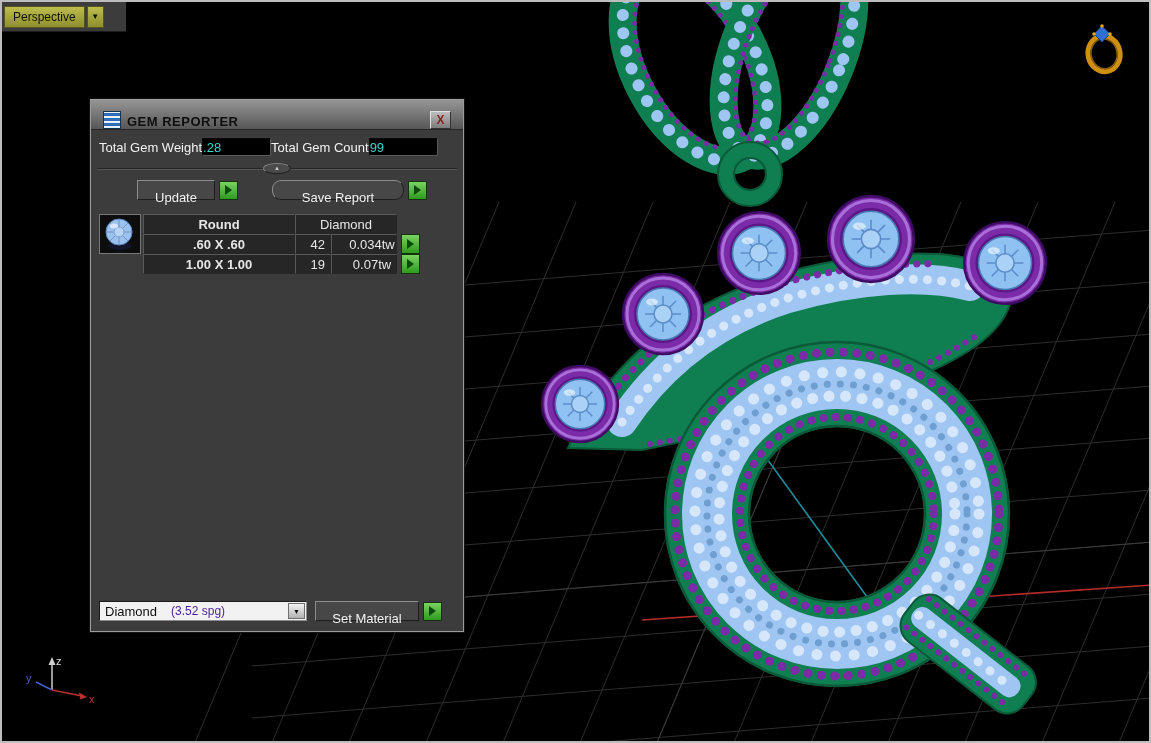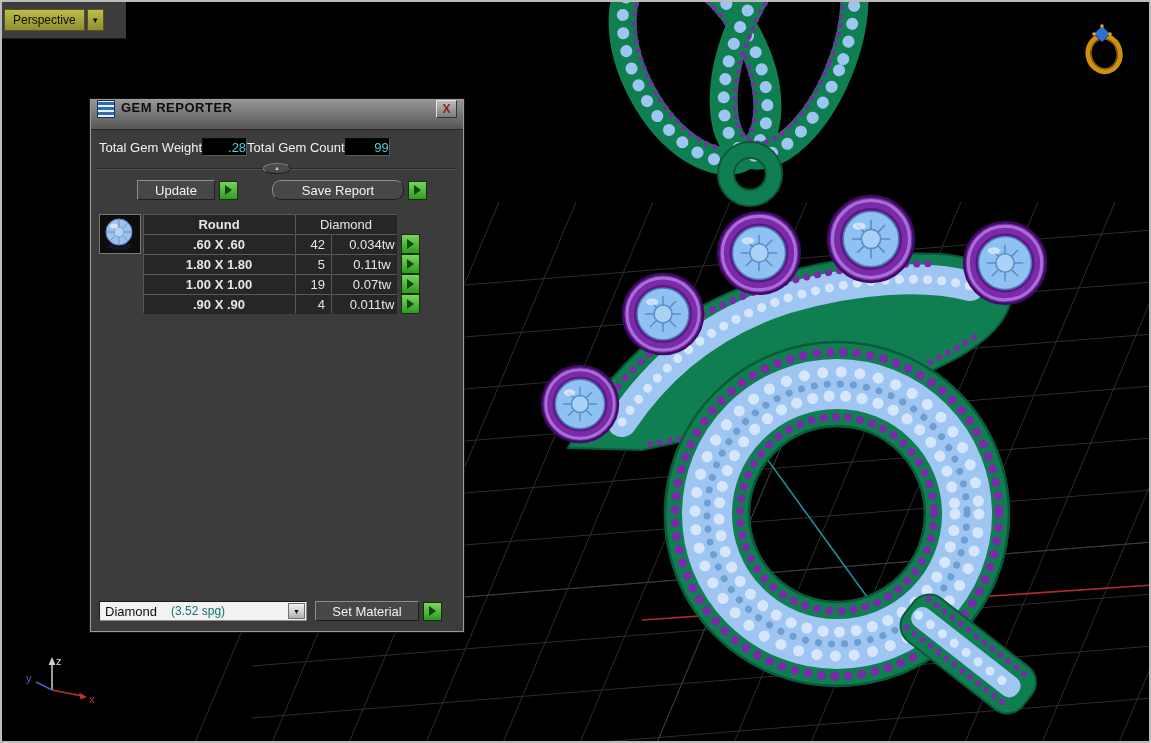--- a/index.html
+++ b/index.html
@@ -3,51 +3,51 @@
 <meta charset="utf-8">
 <style>
   html,body{margin:0;padding:0;background:#222;}
   *{box-sizing:border-box;}
   .stage{
     position:relative;width:1151px;height:743px;background:#000;
     border:2px solid #bdbdbd;overflow:hidden;
     font-family:"Liberation Sans",sans-serif;
   }
   
-  .topbar-left{position:absolute;top:0;left:0;width:124px;height:22px;background:#3c3c3c;
-    display:flex;align-items:center;padding:18px 2px;z-index:6;border-bottom:1px solid #1c1c1c;}
+  .topbar-left{position:absolute;top:0;left:0;width:124px;height:30px;background:#3c3c3c;
+    display:flex;align-items:center;padding:10px 2px;z-index:6;border-bottom:1px solid #1c1c1c;}
   .vp-tab{height:22px;background:linear-gradient(#bcbc4e,#8f8f2e);border:1px solid #55551c;
     color:#101000;font-size:12px;display:flex;align-items:center;padding:0 8px;cursor:default;}
   .vp-tab-arrow{height:22px;width:17px;margin-left:2px;background:linear-gradient(#bcbc4e,#8f8f2e);
     border:1px solid #55551c;color:#101000;font-size:8px;display:flex;align-items:center;justify-content:center;}
   
   svg.scene{position:absolute;top:0;left:0;z-index:1;}
   
   .dialog{position:absolute;left:88px;top:97px;width:374px;height:533px;background:#3c3c3c;
     border:1px solid #9a9a9a;box-shadow:0 0 0 1px #141414;z-index:10;display:flex;flex-direction:column;}
   .titlebar{height:30px;flex:0 0 30px;background:linear-gradient(#969696,#565656);
-    display:flex;align-items:flex-start;gap:6px;padding:0 6px;border-bottom:1px solid #262626;}
+    display:flex;align-items:flex-end;gap:6px;padding:0 12px;border-bottom:1px solid #262626;}
   .dlg-icon{width:18px;height:18px;border:1px solid #16324f;background:#2f6cb4;
     background-image:repeating-linear-gradient(0deg,#e8f0fa 0 2px,transparent 2px 5px);flex:0 0 18px;}
   .dlg-title{font-size:13px;font-weight:bold;color:#0e0e0e;letter-spacing:.5px;}
   .close-btn{margin-left:auto;width:21px;height:18px;background:linear-gradient(#bdbdbd,#7c7c7c);
     border:1px solid;border-color:#e2e2e2 #333 #333 #e2e2e2;color:#8f1d1d;font-weight:bold;
     font-size:12px;line-height:15px;text-align:center;font-family:"Liberation Sans",sans-serif;padding:0;}
   .stats{display:flex;align-items:center;gap:0;margin:8px 8px 0 8px;}
   .stat-label{color:#f2f2f2;font-size:13px;white-space:nowrap;}
-  .stat-value{background:#000;color:#3fd6cc;width:45px;height:18px;font-size:13px;line-height:17px;
-    text-align:right;border:1px solid;border-color:#0a0a0a #5a5a5a #5a5a5a #0a0a0a;}
+  .stat-value{background:#000;color:#3fd6cc;width:69px;height:18px;font-size:13px;line-height:17px;
+    text-align:left;border:1px solid;border-color:#0a0a0a #5a5a5a #5a5a5a #0a0a0a;}
   .expander-row{height:16px;position:relative;display:flex;justify-content:center;align-items:center;margin-top:4px;}
   .expander-row::before{content:"";position:absolute;left:6px;right:6px;top:8px;border-top:1px solid #262626;border-bottom:1px solid #555;}
   .expander{position:relative;width:28px;height:11px;background:#4a4a4a;border:1px solid;
     border-color:#808080 #1f1f1f #1f1f1f #808080;border-radius:50%;color:#cfcfcf;font-size:6px;
     line-height:9px;text-align:center;z-index:2;padding:0;}
   .actions{display:flex;align-items:center;margin:4px 0 0 46px;}
   .btn{height:20px;background:#474747;border:1px solid;border-color:#8d8d8d #1e1e1e #1e1e1e #8d8d8d;
-    color:#f2f2f2;font-size:13px;line-height:17px;text-align:center;padding:0;font-family:"Liberation Sans",sans-serif;}
+    color:#f2f2f2;font-size:13px;line-height:17px;text-align:center;padding:8px;font-family:"Liberation Sans",sans-serif;}
   .btn-update{width:78px;}
   .btn-save{width:132px;margin-left:34px;border-radius:9px;}
   .btn-setmat{width:104px;margin-left:8px;}
   .green-btn{width:19px;height:19px;margin-left:4px;background:linear-gradient(#7ad45f,#2f9a1f);
     border:1px solid #14330c;display:flex;align-items:center;justify-content:center;padding:0;flex:0 0 19px;}
   .green-btn .tri{width:0;height:0;border-top:5px solid transparent;border-bottom:5px solid transparent;border-left:7px solid #0c4a0a;}
   .table-area{display:flex;align-items:flex-start;margin:14px 0 0 8px;}
   .gem-cell{width:42px;height:40px;background:#0d0d0d;border:1px solid #787878;margin-right:2px;
     display:flex;align-items:center;justify-content:center;}
   .gemtable{display:flex;flex-direction:column;}
@@ -57,21 +57,21 @@
   .c-size{width:152px;font-weight:bold;}
   .c-count{width:36px;justify-content:flex-end;padding-right:5px;}
   .c-weight{width:66px;padding-left:16px;}
   .c-hdr-diamond{width:102px;}
   .row-btn{height:20px;width:19px;}
   .spacer{flex:1 1 auto;}
   .bottomrow{display:flex;align-items:center;margin:0 8px 10px 8px;}
   .dropdown{width:208px;height:20px;background:#f2f2f2;border:1px solid;
     border-color:#1c1c1c #8d8d8d #8d8d8d #1c1c1c;display:flex;align-items:center;padding-left:5px;}
   .dd-text{color:#0e0e0e;font-size:13px;flex:0 0 auto;}
-  .dd-spg{color:#0f766e;font-size:12px;margin-left:14px;flex:1 1 auto;}
+  .dd-spg{color:#4c1d95;font-size:12px;margin-left:14px;flex:1 1 auto;}
   .dd-btn{width:17px;height:16px;margin-right:1px;background:linear-gradient(#f2f2f2,#b2b2b2);
     border:1px solid #6f6f6f;font-size:7px;color:#111;display:flex;align-items:center;justify-content:center;padding:0;}
 </style>
 </head>
 <body>
 
 <div class="stage">
 
   <svg class="scene" width="1151" height="743" viewBox="0 0 1151 743">
 
@@ -220,39 +220,23 @@
         </div>
         <div class="trow">
           <div class="cell c-size">.60 X .60</div>
           <div class="cell c-count">42</div>
           <div class="cell c-weight">0.034tw</div>
           <button class="green-btn row-btn">
               <span class="tri"></span>
             </button>
         </div>
         <div class="trow">
-          <div class="cell c-size">1.80 X 1.80</div>
-          <div class="cell c-count">5</div>
-          <div class="cell c-weight">0.11tw</div>
-          <button class="green-btn row-btn">
-              <span class="tri"></span>
-            </button>
-        </div>
-        <div class="trow">
           <div class="cell c-size">1.00 X 1.00</div>
           <div class="cell c-count">19</div>
           <div class="cell c-weight">0.07tw</div>
-          <button class="green-btn row-btn">
-              <span class="tri"></span>
-            </button>
-        </div>
-        <div class="trow">
-          <div class="cell c-size">.90 X .90</div>
-          <div class="cell c-count">4</div>
-          <div class="cell c-weight">0.011tw</div>
           <button class="green-btn row-btn">
               <span class="tri"></span>
             </button>
         </div>
       </div>
     </div>
 
     <div class="spacer"></div>
 
     <div class="bottomrow">

